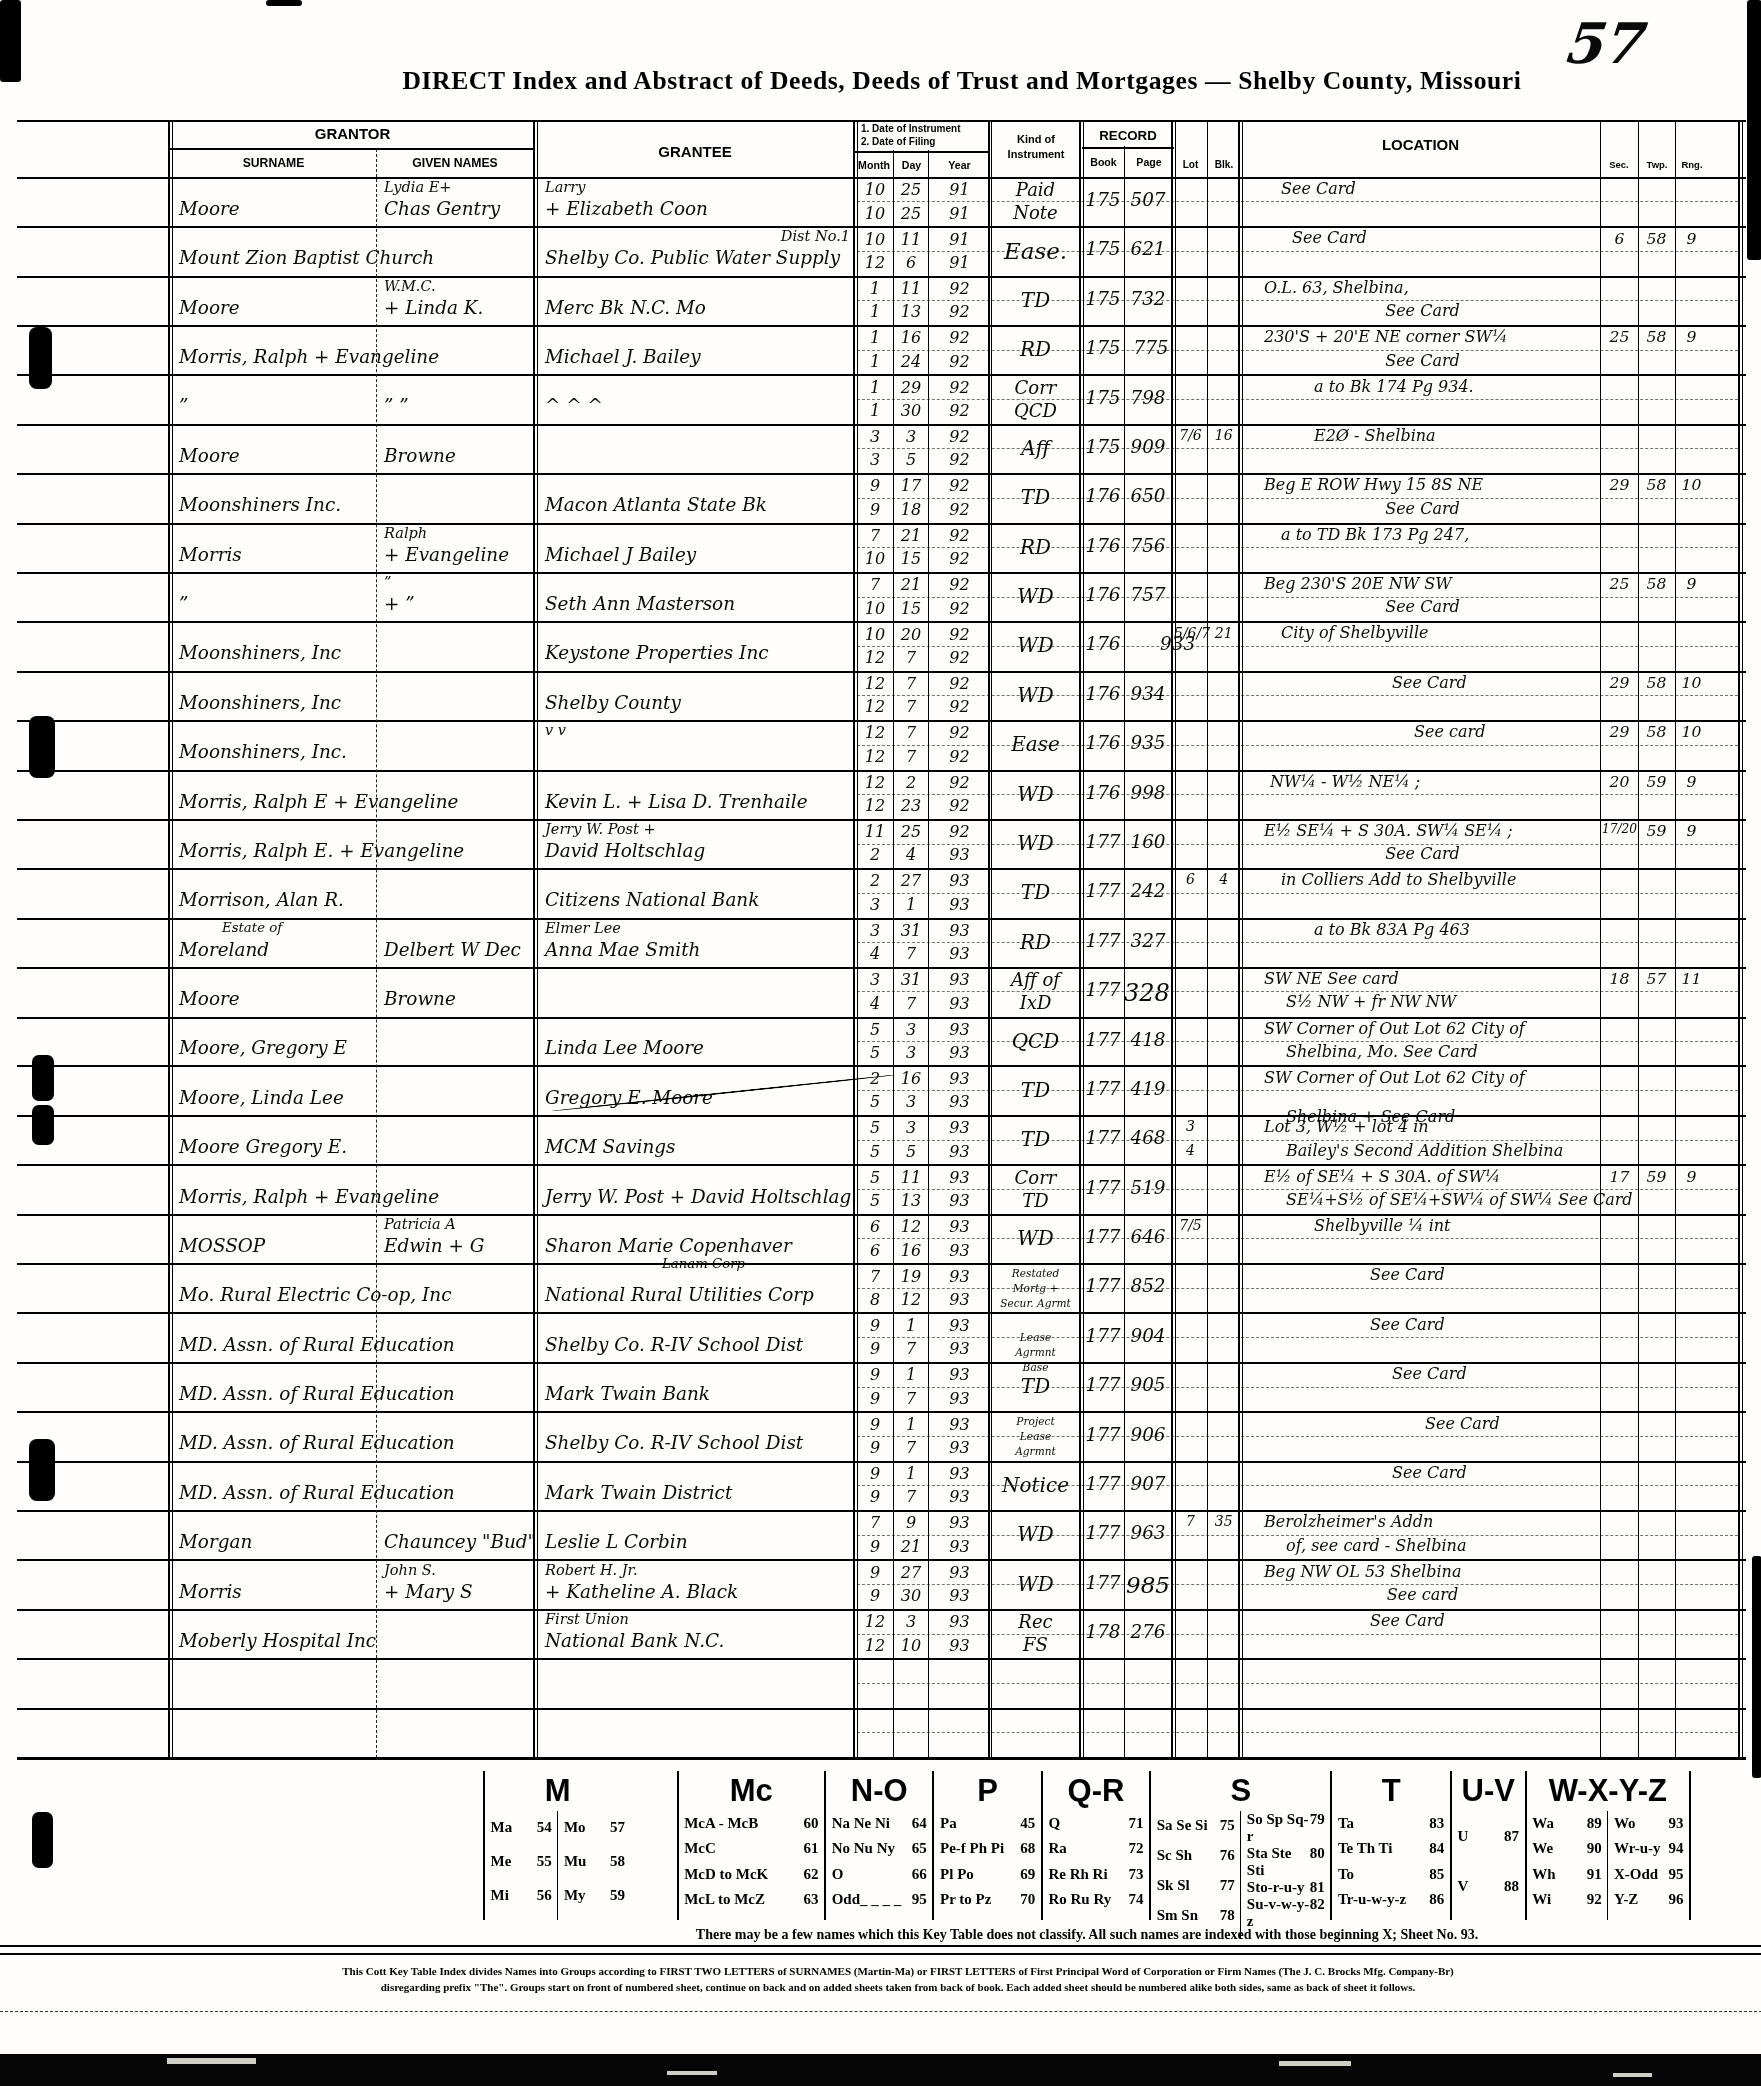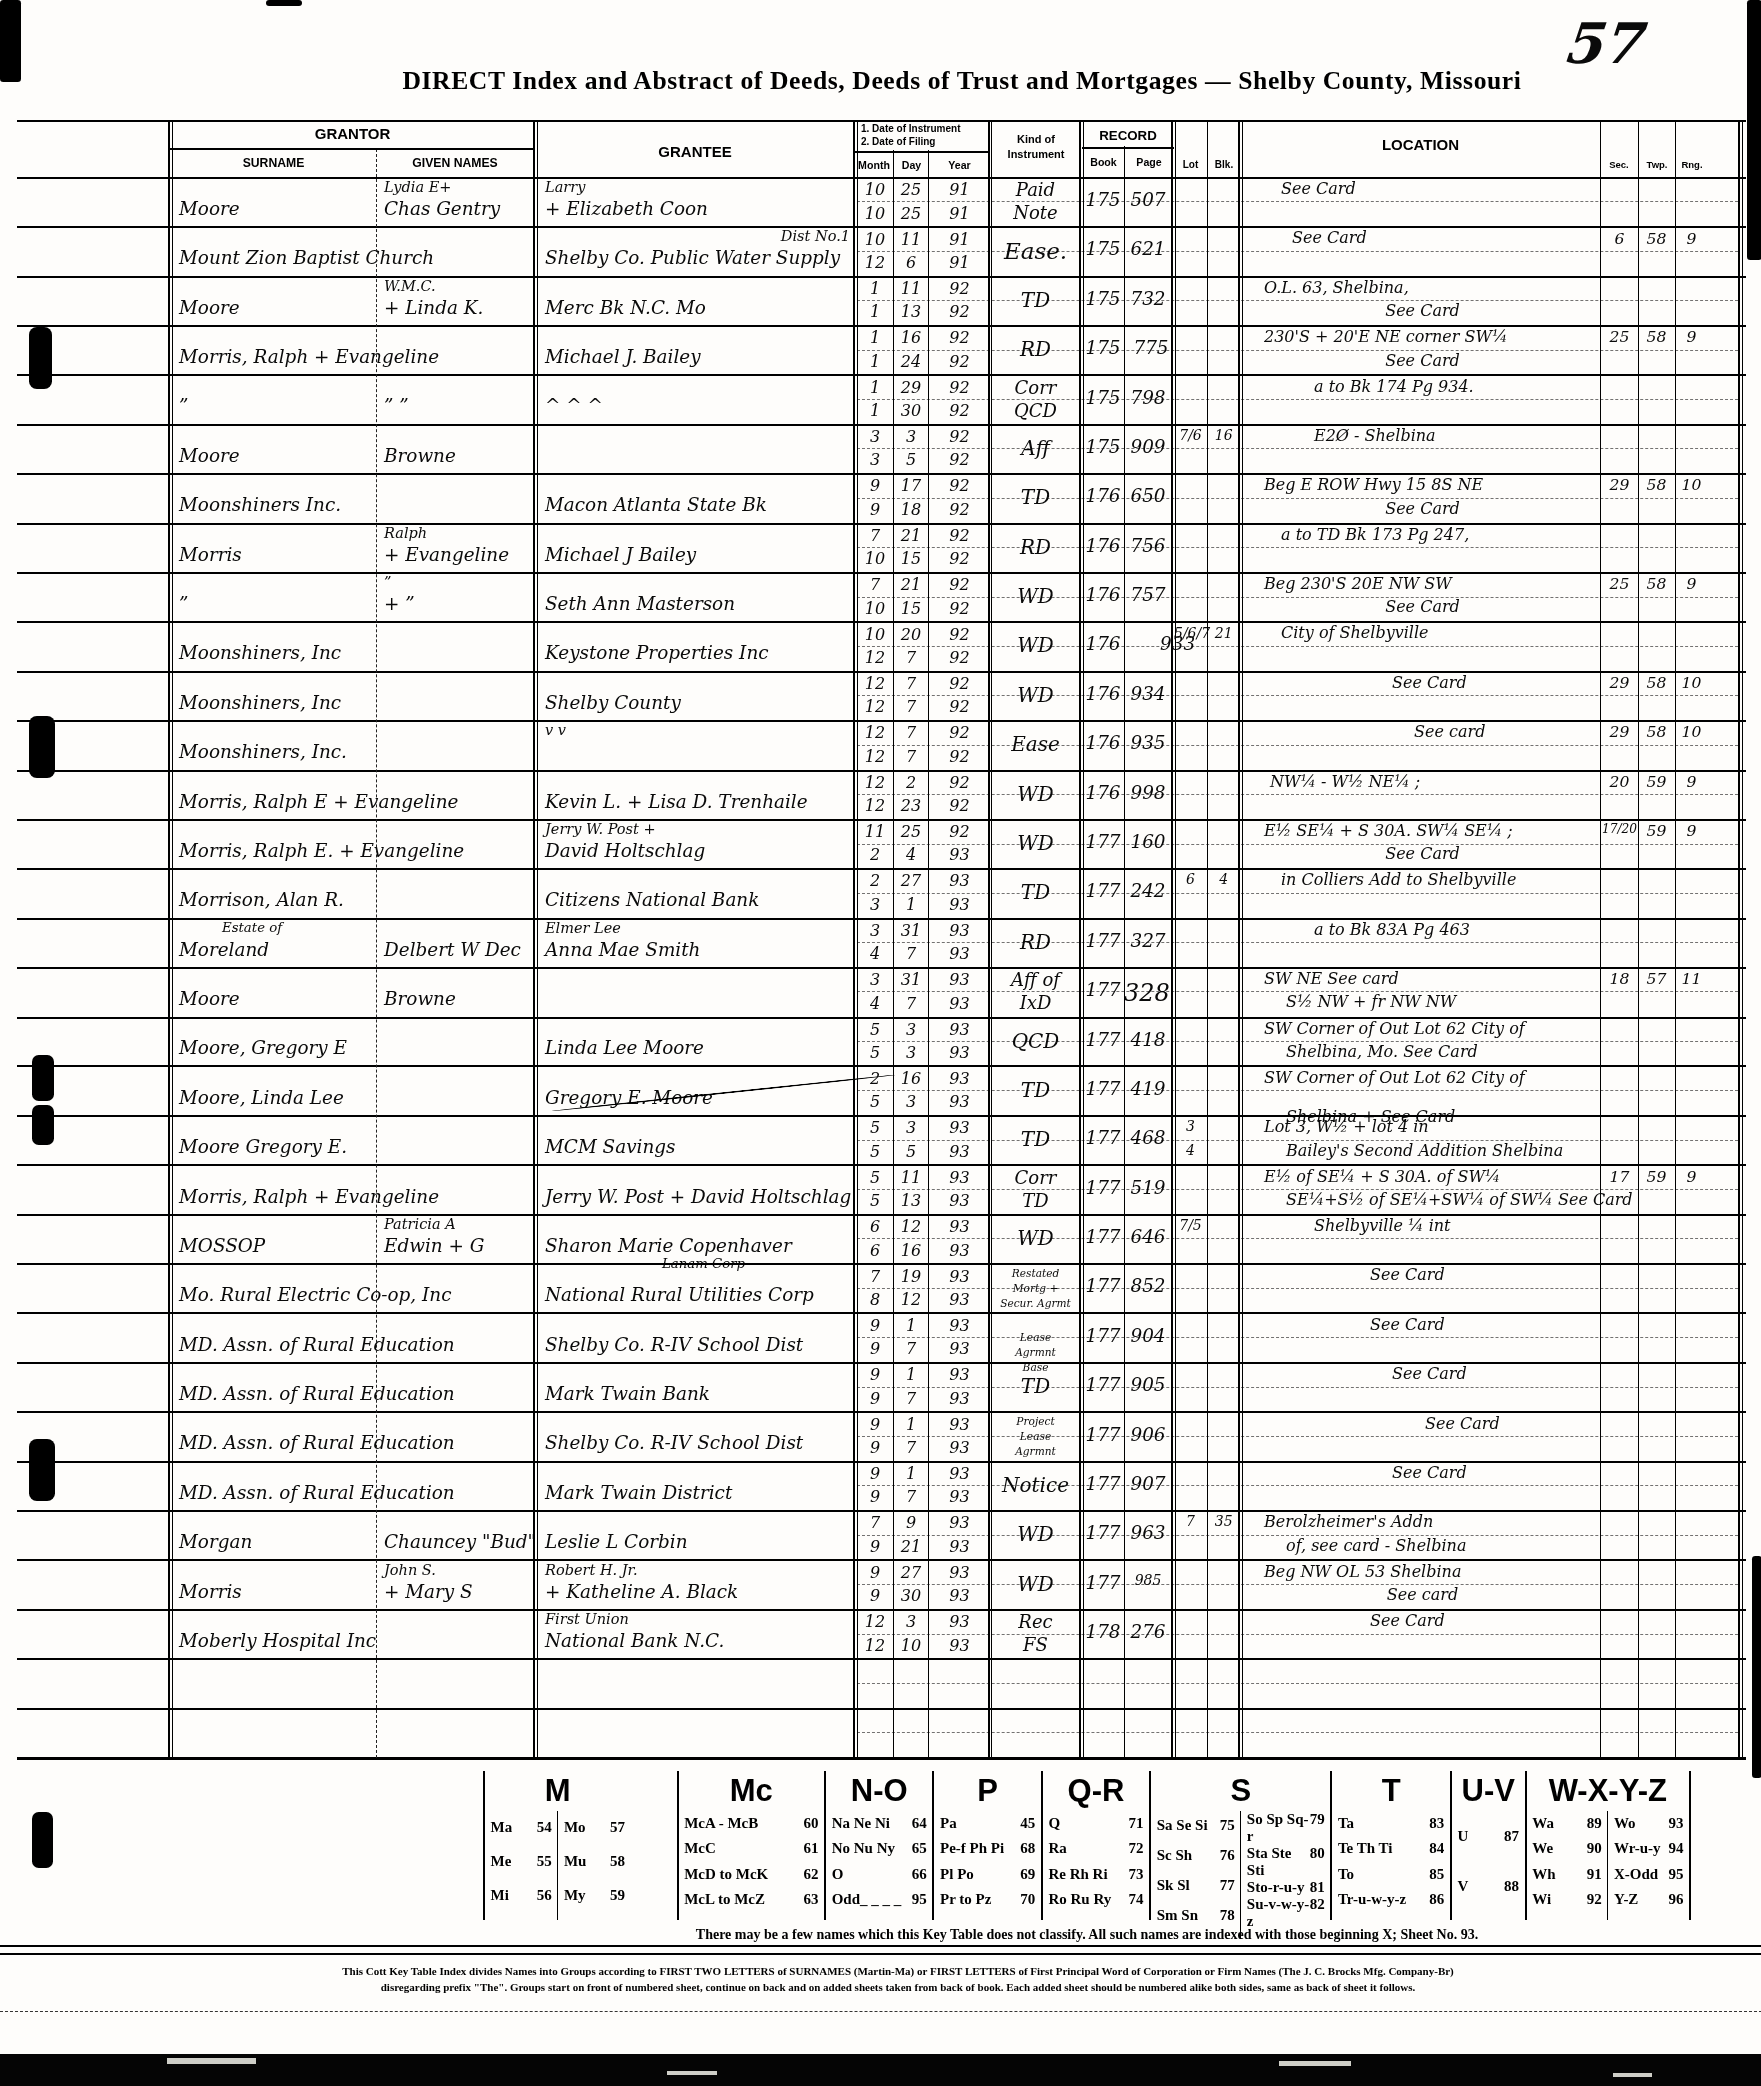--- a/index.html
+++ b/index.html
@@ -535,21 +535,21 @@
           <div class="abs hw pre nw" style="left: 545px; top: 1562px; font-size: 14.5px; width: 305px;">Robert H. Jr.</div>
           <div class="abs hw pre nw" style="left: 545px; top: 1581px; font-size: 18.4px;">+ Katheline A. Black</div>
           <div class="abs hw ctr" style="left: 857px; top: 1563px; font-size: 16px; width: 36px;">9</div>
           <div class="abs hw ctr" style="left: 894px; top: 1563px; font-size: 16px; width: 34px;">27</div>
           <div class="abs hw ctr" style="left: 930px; top: 1563px; font-size: 16px; width: 59px;">93</div>
           <div class="abs hw ctr" style="left: 857px; top: 1586px; font-size: 16px; width: 36px;">9</div>
           <div class="abs hw ctr" style="left: 894px; top: 1586px; font-size: 16px; width: 34px;">30</div>
           <div class="abs hw ctr" style="left: 930px; top: 1586px; font-size: 16px; width: 59px;">93</div>
           <div class="abs hw ctr" style="left: 991px; top: 1572px; font-size: 20px; width: 89px;">WD</div>
           <div class="abs hw ctr" style="left: 1083px; top: 1572px; font-size: 18.4px; width: 40px;">177</div>
-          <div class="abs hw ctr" style="left: 1124px; top: 1572px; font-size: 14px; width: 48px;">985</div>
+          <div class="abs hw ctr" style="left: 1124px; top: 1572px; font-size: 23px; width: 48px;">985</div>
           <div class="abs hw pre nw" style="left: 1264px; top: 1562px; font-size: 16px;">Beg NW OL 53 Shelbina</div>
           <div class="abs hw ctr pre nw" style="left: 1247px; top: 1585px; font-size: 16px; width: 351px;">See card</div>
         </div>
         <div class="abs " style="left: 0px; top: 0px; width: 0px; height: 0px;">
           <div class="abs hw nw" style="left: 179px; top: 1630px; font-size: 18.4px;">Moberly Hospital Inc</div>
           <div class="abs hw pre nw" style="left: 545px; top: 1611px; font-size: 14.5px; width: 305px;">First Union</div>
           <div class="abs hw pre nw" style="left: 545px; top: 1630px; font-size: 18.4px;">National Bank N.C.</div>
           <div class="abs hw ctr" style="left: 857px; top: 1612px; font-size: 16px; width: 36px;">12</div>
           <div class="abs hw ctr" style="left: 894px; top: 1612px; font-size: 16px; width: 34px;">3</div>
           <div class="abs hw ctr" style="left: 930px; top: 1612px; font-size: 16px; width: 59px;">93</div>

